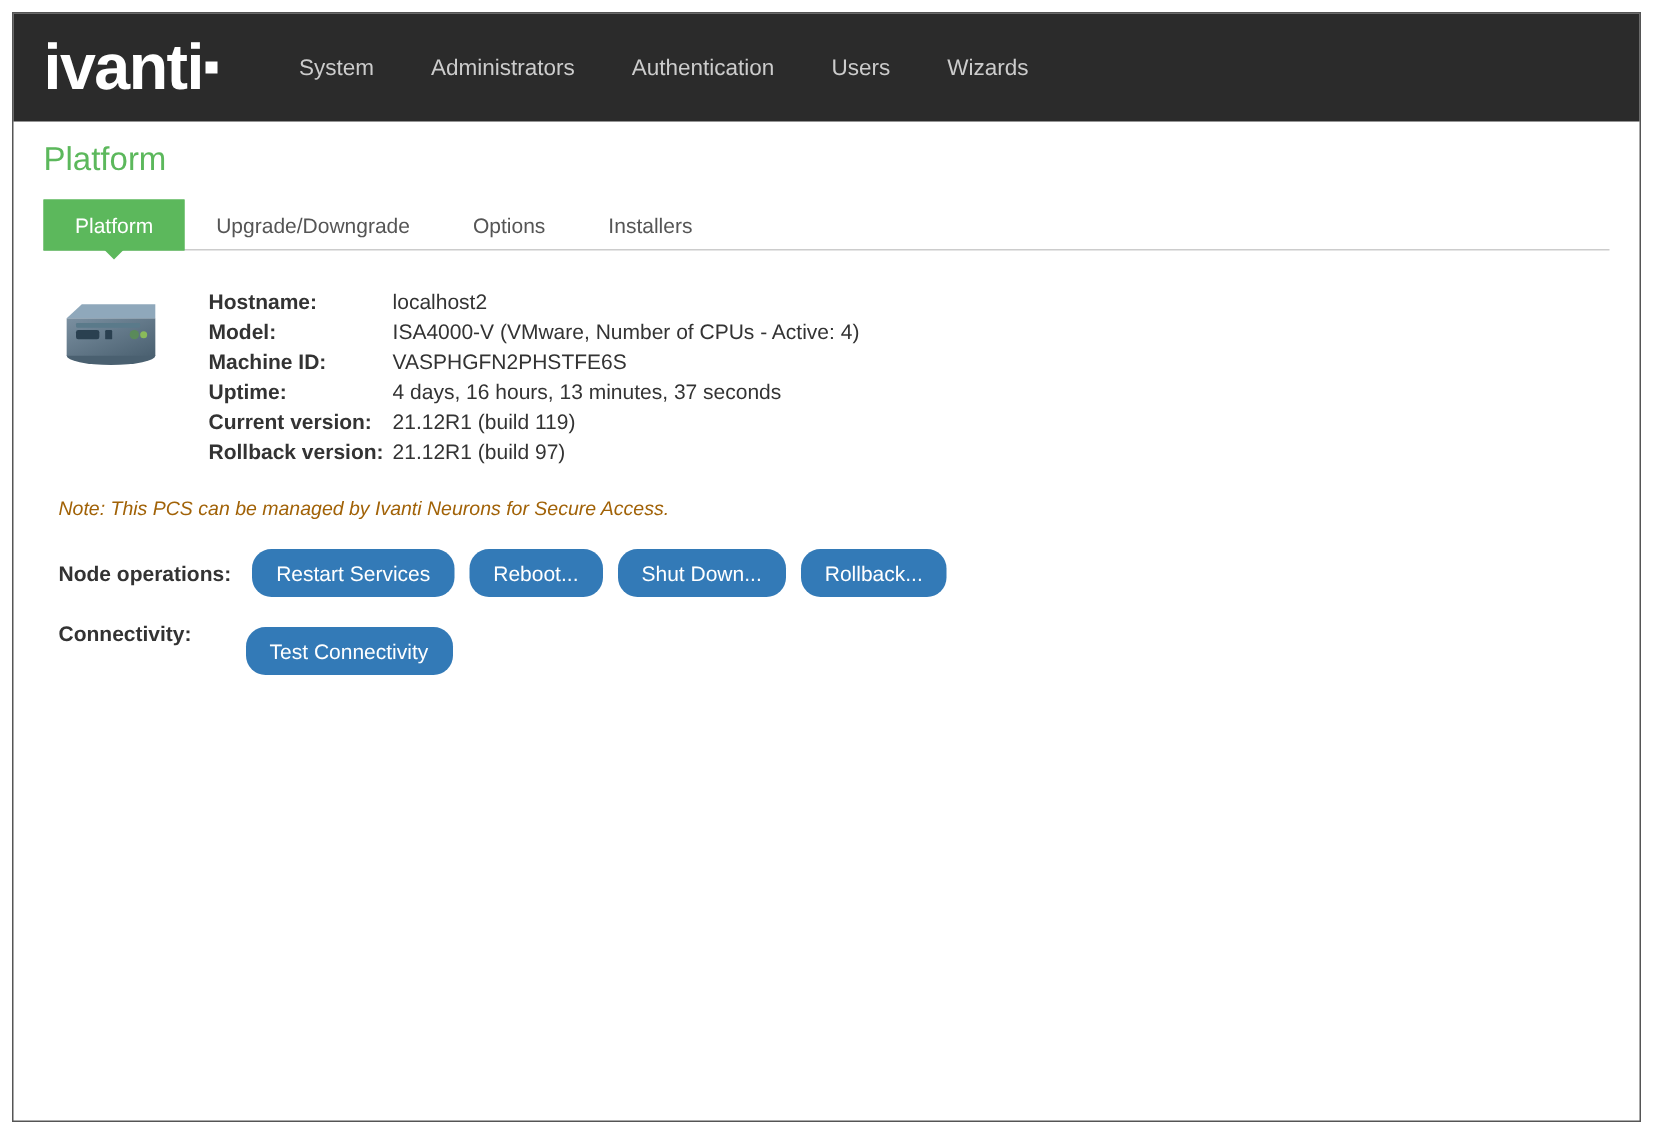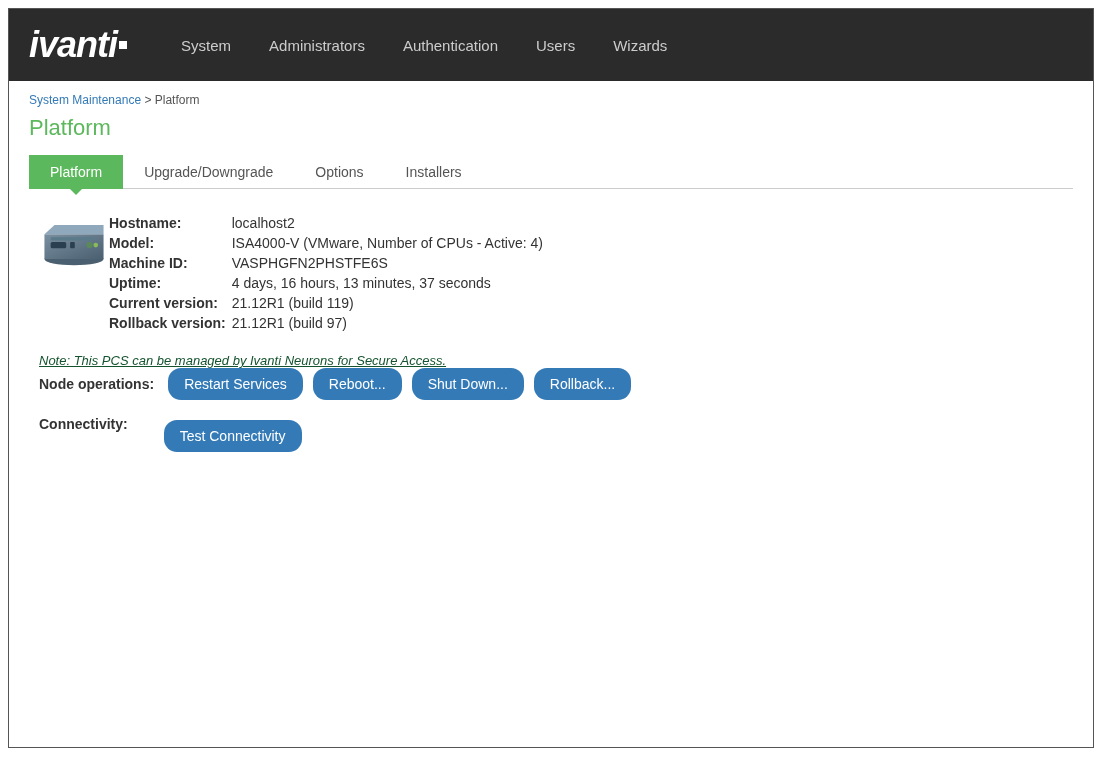--- a/index.html
+++ b/index.html
@@ -15,25 +15,24 @@
     }
     .logo {
       margin-right: 40px;
     }
     .logo-box {
       display: flex;
       align-items: center;
     }
     .logo-text {
       color: white;
-      font-size: 36px;
+      font-size: 43px;
       font-weight: bold;
       font-family: Arial, sans-serif;
       letter-spacing: -1px;
-      font-style: italic;
     }
     .logo-dot {
       display: inline-block;
       width: 8px;
       height: 8px;
       background: white;
       margin-left: 2px;
       vertical-align: super;
     }
     .nav-links {
@@ -108,20 +107,21 @@
     }
 
     
     .tab-content {
       padding: 24px 10px;
     }
 
     
     .info-section {
       display: flex;
+      gap: 30px;
       margin-bottom: 20px;
     }
     .device-icon {
       margin-top: 4px;
     }
     .device-icon svg {
       width: 70px;
       height: 50px;
     }
     .info-table {
@@ -136,23 +136,23 @@
       white-space: nowrap;
       color: #333;
     }
     .info-table tr td:last-child {
       color: #333;
     }
 
     
     .note-text {
       font-size: 13px;
-      color: #14532d;
+      color: #a16207;
+      margin-bottom: 20px;
       font-style: italic;
-      text-decoration: underline;
     }
 
     
     .operations-row {
       display: flex;
       align-items: center;
       margin-bottom: 16px;
       gap: 10px;
       flex-wrap: wrap;
     }
@@ -217,25 +217,20 @@
       <a class="nav-link">System</a>
       <a class="nav-link">Administrators</a>
       <a class="nav-link">Authentication</a>
       <a class="nav-link">Users</a>
       <a class="nav-link">Wizards</a>
     </nav>
   </div>
 
   <div class="content">
 
-    <div class="breadcrumb">
-      <a>System Maintenance</a>
-      <span> &gt; </span>
-      <span>Platform</span>
-    </div>
 
     <h1 class="page-title">Platform</h1>
 
     <div class="tabs">
       <div class="tab active">Platform</div>
       <div class="tab">Upgrade/Downgrade</div>
       <div class="tab">Options</div>
       <div class="tab">Installers</div>
     </div>
 

